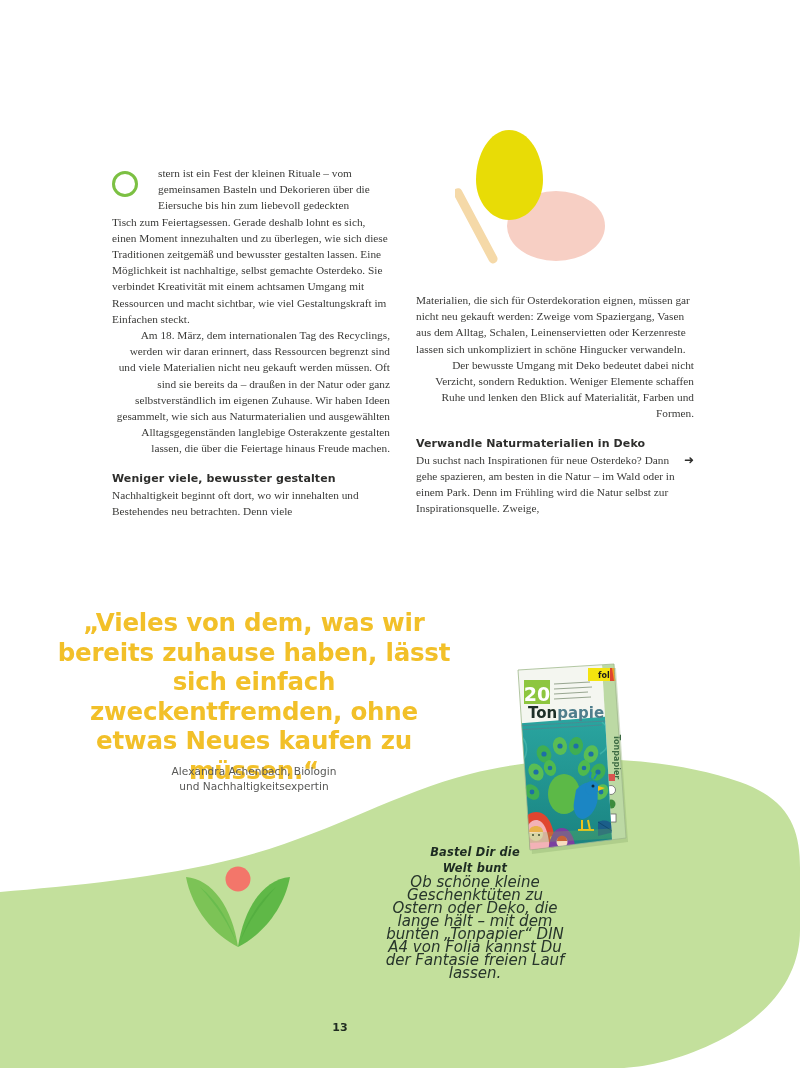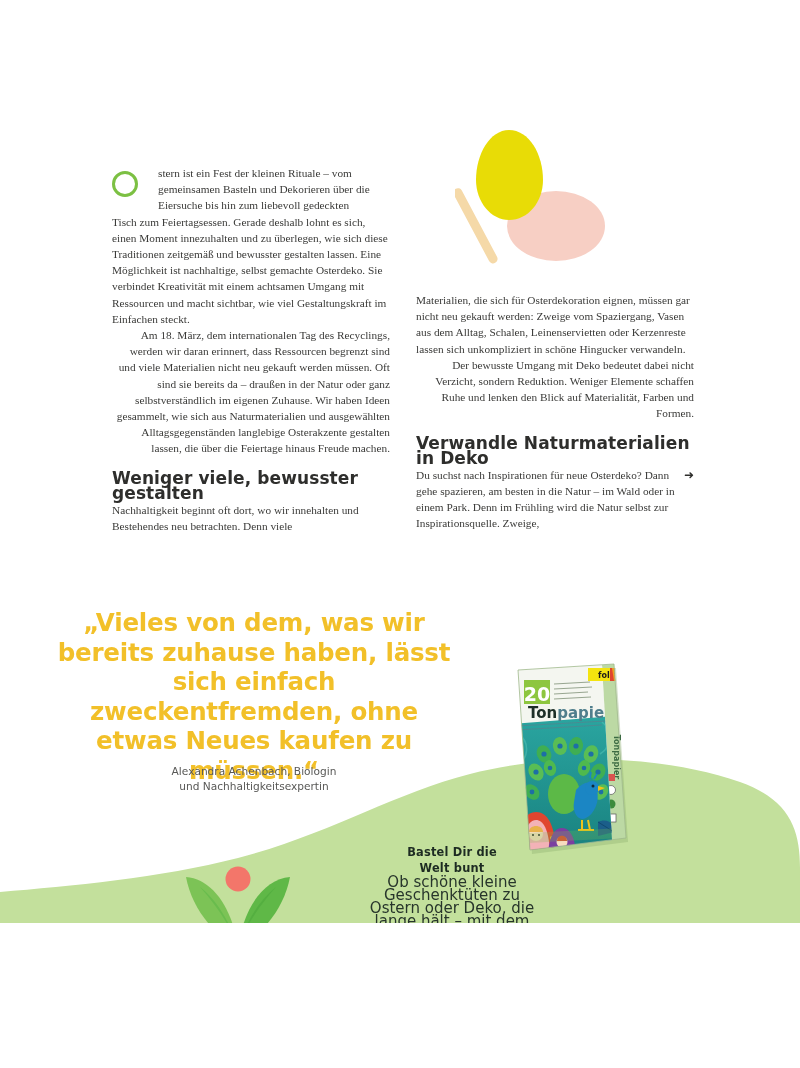--- a/index.html
+++ b/index.html
@@ -10,21 +10,21 @@
     position: relative;
     background: #ffffff;
     font-family: "Liberation Serif", serif;
     overflow: hidden;
   }
 
   .page {
     position: absolute;
     inset: 0;
     width: 800px;
-    height: 923px;
+    height: 1068px;
     overflow: hidden;
   }
 
   
   .green-blob {
     position: absolute;
     left: 0;
     top: 760px;
     width: 800px;
     height: 308px;
@@ -69,21 +69,21 @@
     width: 26px;
     height: 26px;
     border: 3.4px solid #7cc043;
     border-radius: 50%;
   }
   .dropcap-body { display: block; }
 
   .subhead {
     font-family: "DejaVu Sans", sans-serif;
     font-weight: bold;
-    font-size: 17px;
+    font-size: 11px;
     line-height: 15px;
     letter-spacing: 0.1px;
     color: #2e2e2c;
     margin-top: 14px;
     margin-bottom: 1px;
   }
 
   .arrow-cont {
     float: right;
     font-family: "DejaVu Sans", sans-serif;
@@ -117,26 +117,27 @@
     text-align: center;
     font-family: "DejaVu Sans", sans-serif;
     font-size: 10.6px;
     line-height: 15px;
     color: #585856;
   }
 
   
   .prod-caption {
     position: absolute;
-    left: 362px;
+    left: 385px;
     top: 845px;
     width: 180px;
     z-index: 5;
     text-align: center;
     color: #23312a;
+    font-style: italic;
   }
   .prod-caption .cap-title {
     font-family: "DejaVu Sans", sans-serif;
     font-weight: bold;
     font-size: 11.4px;
     line-height: 15.5px;
     letter-spacing: 0.2px;
     color: #1d2b22;
   }
   .prod-caption .cap-body {

